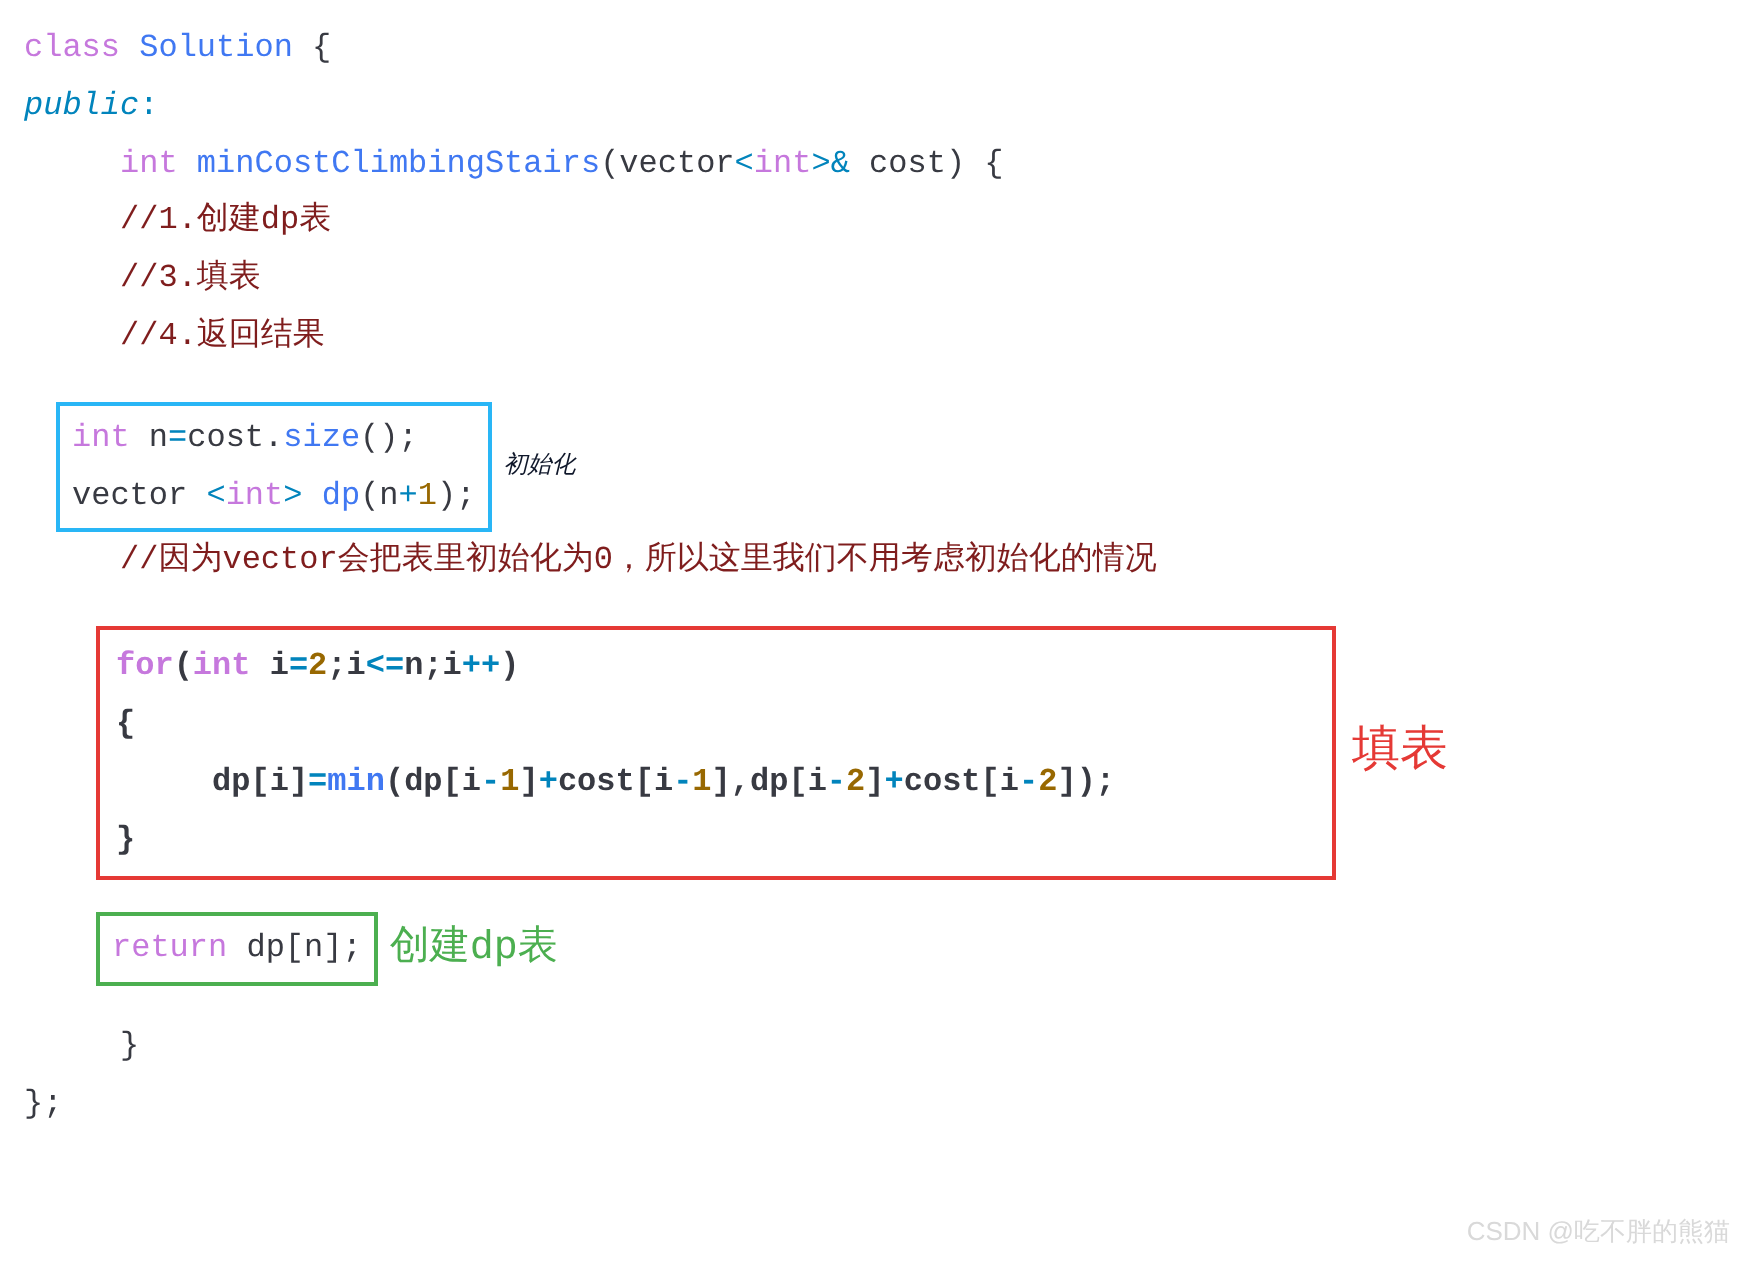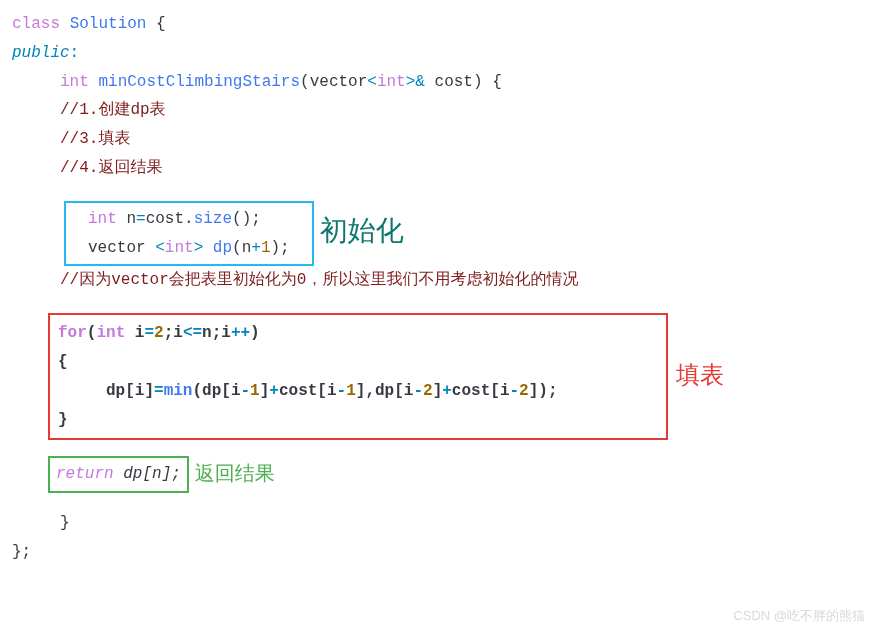--- a/index.html
+++ b/index.html
@@ -25,39 +25,38 @@
     .op { color: #0184bc; }
     .amp { color: #0184bc; }
     .paren { color: #383a42; }
     .brace { color: #383a42; }
     .bracket { color: #383a42; }
     .ident { color: #383a42; }
     
     .box-blue {
       border: 2px solid #29b6f6;
       display: inline-block;
-      padding: 2px 22px;
-      margin-left: 52px;
+      padding: 2px 6px;
+      margin-left: 16px;
     }
     .box-red {
       border: 2px solid #e53935;
       display: inline-block;
       padding: 4px 8px;
       margin-left: 36px;
       width: 620px;
       font-weight: bold;
     }
     .box-green {
       border: 2px solid #4caf50;
       display: inline-block;
       padding: 2px 6px;
       margin-left: 36px;
-      font-style: italic;
     }
-    .label-blue { color: #0f766e; font-size: 28px; vertical-align: middle; margin-left: 6px; }
+    .label-blue { color: #0f172a; font-size: 12px; vertical-align: middle; margin-left: 6px; font-style: italic; }
     .label-red { color: #e53935; font-size: 24px; vertical-align: middle; margin-left: 8px; }
     .label-green { color: #4caf50; font-size: 20px; vertical-align: middle; margin-left: 6px; }
     .watermark {
       position: absolute;
       bottom: 10px;
       right: 14px;
       color: #d9d9d9;
       font-size: 13px;
       font-family: sans-serif;
     }
@@ -101,21 +100,21 @@
   </div>
   <span class="label-red">填表</span>
 </div>
 
 <div style="height:16px"></div>
 
 <div class="row">
   <div class="box-green">
     <div class="code-line"><span class="kw-ctrl">return</span><span> </span><span class="ident">dp</span><span class="bracket">[</span><span class="ident">n</span><span class="bracket">];</span></div>
   </div>
-  <span class="label-green">返回结果</span>
+  <span class="label-green">创建dp表</span>
 </div>
 
 <div style="height:16px"></div>
 
 <div class="code-line brace">     }</div>
 <div class="code-line brace">};</div>
 
 </div>
 
 <div class="watermark">CSDN @吃不胖的熊猫</div>

